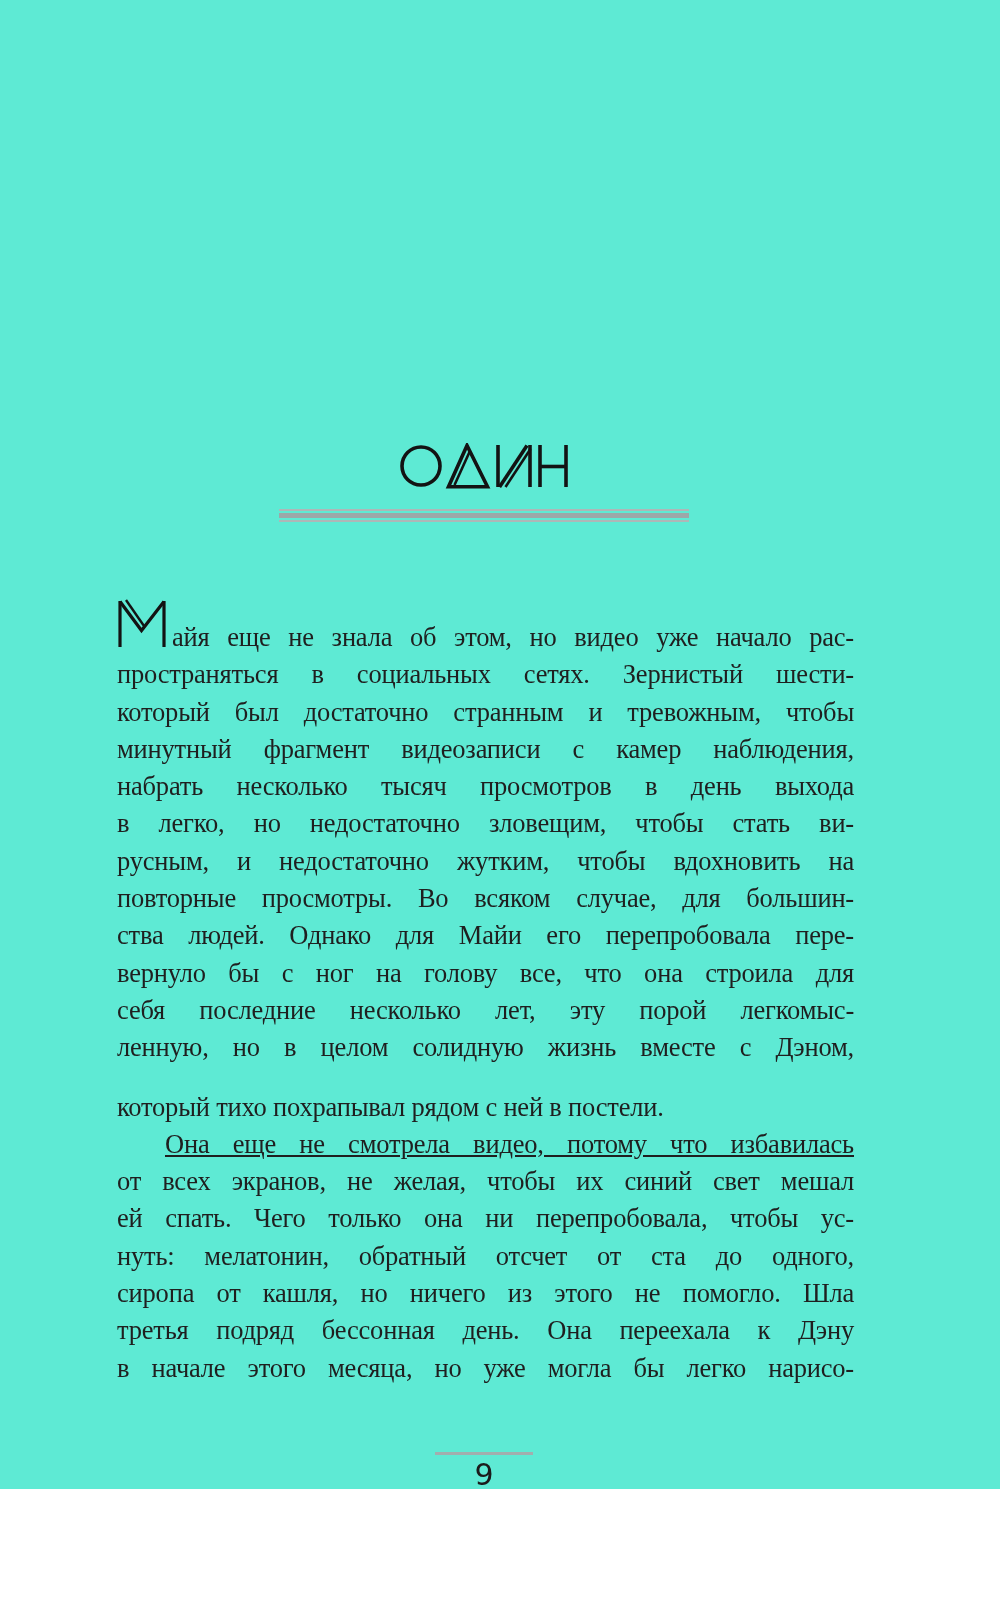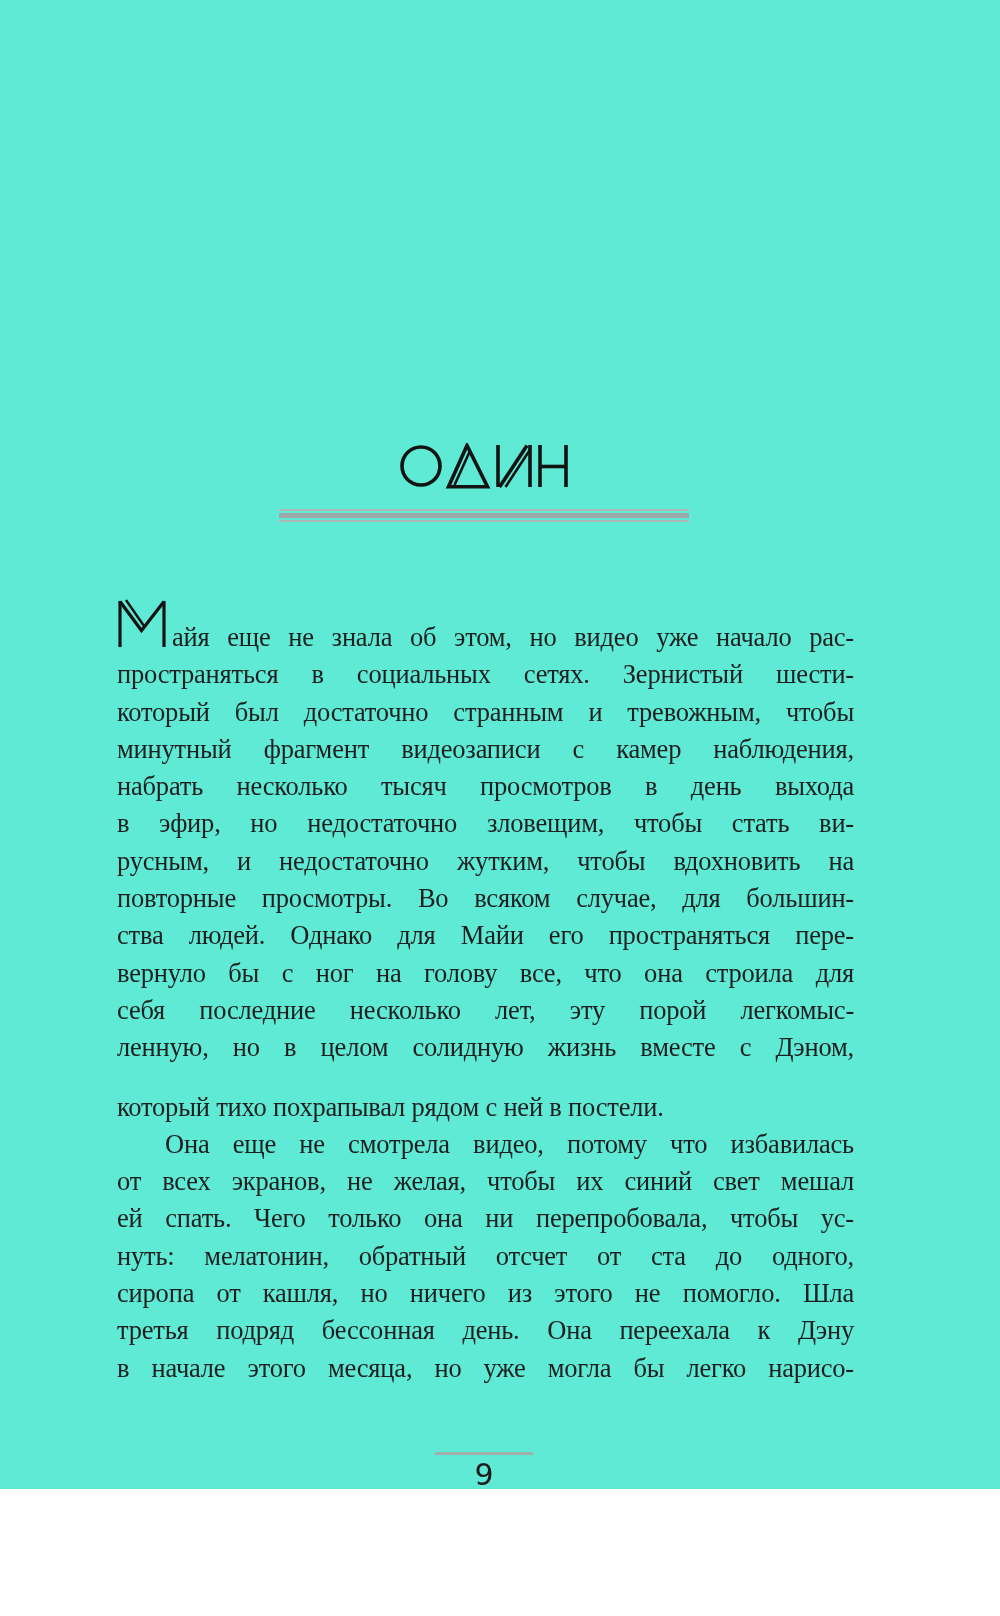--- a/index.html
+++ b/index.html
@@ -138,29 +138,29 @@
         <path d="M3,2.5 L24.5,31.5 L47,2.5"></path>
         <path d="M9,1 L27,27" stroke-width="2.4"></path>
       </svg>
     </div>
 
   <div class="line cap-line">айя еще не знала об этом, но видео уже начало рас-</div>
       <div class="line">пространяться в социальных сетях. Зернистый шести-</div>
       <div class="line">который был достаточно странным и тревожным, чтобы</div>
       <div class="line">минутный фрагмент видеозаписи с камер наблюдения,</div>
       <div class="line">набрать несколько тысяч просмотров в день выхода</div>
-      <div class="line">в эфир, но недостаточно зловещим, чтобы стать ви-</div>
+      <div class="line">в легко, но недостаточно зловещим, чтобы стать ви-</div>
       <div class="line">русным, и недостаточно жутким, чтобы вдохновить на</div>
       <div class="line">повторные просмотры. Во всяком случае, для большин-</div>
-      <div class="line">ства людей. Однако для Майи его пространяться пере-</div>
+      <div class="line">ства людей. Однако для Майи его перепробовала пере-</div>
       <div class="line">вернуло бы с ног на голову все, что она строила для</div>
       <div class="line">себя последние несколько лет, эту порой легкомыс-</div>
       <div class="line">ленную, но в целом солидную жизнь вместе с Дэном,</div>
       <div class="line para-last">который тихо похрапывал рядом с ней в постели.</div>
-      <div class="line" style="text-indent: 48px;">Она еще не смотрела видео, потому что избавилась</div>
+      <div class="line" style="text-indent: 48px; text-decoration: underline;">Она еще не смотрела видео, потому что избавилась</div>
       <div class="line">от всех экранов, не желая, чтобы их синий свет мешал</div>
       <div class="line">ей спать. Чего только она ни перепробовала, чтобы ус-</div>
       <div class="line">нуть: мелатонин, обратный отсчет от ста до одного,</div>
       <div class="line">сиропа от кашля, но ничего из этого не помогло. Шла</div>
       <div class="line">третья подряд бессонная день. Она переехала к Дэну</div>
       <div class="line">в начале этого месяца, но уже могла бы легко нарисо-</div>
     </div>
 
   <div class="footer-rule" style="background: rgb(162, 174, 174);"></div>
   <div class="page-number">9</div>

